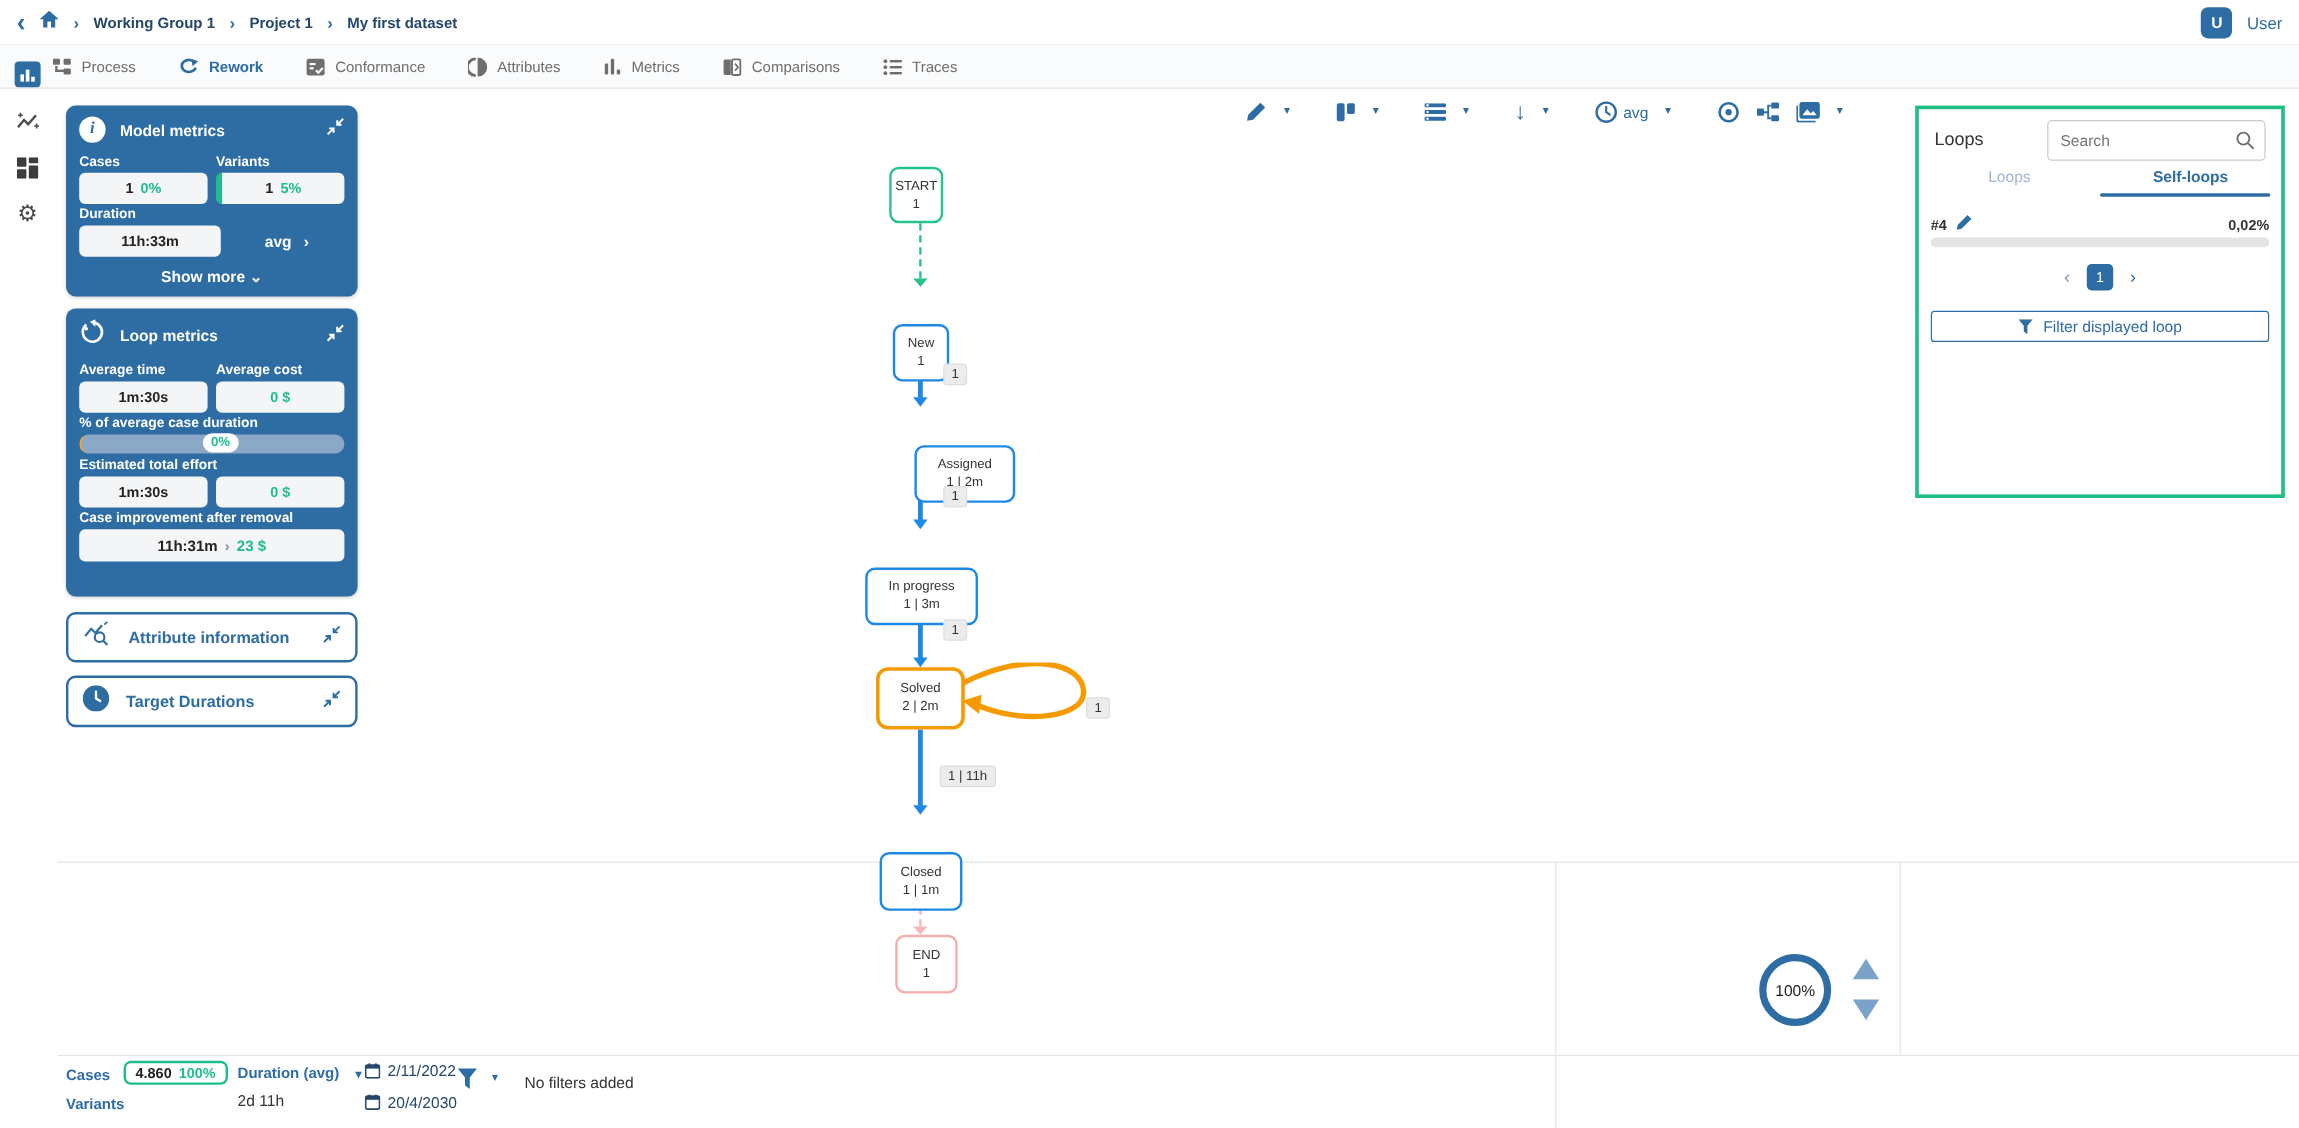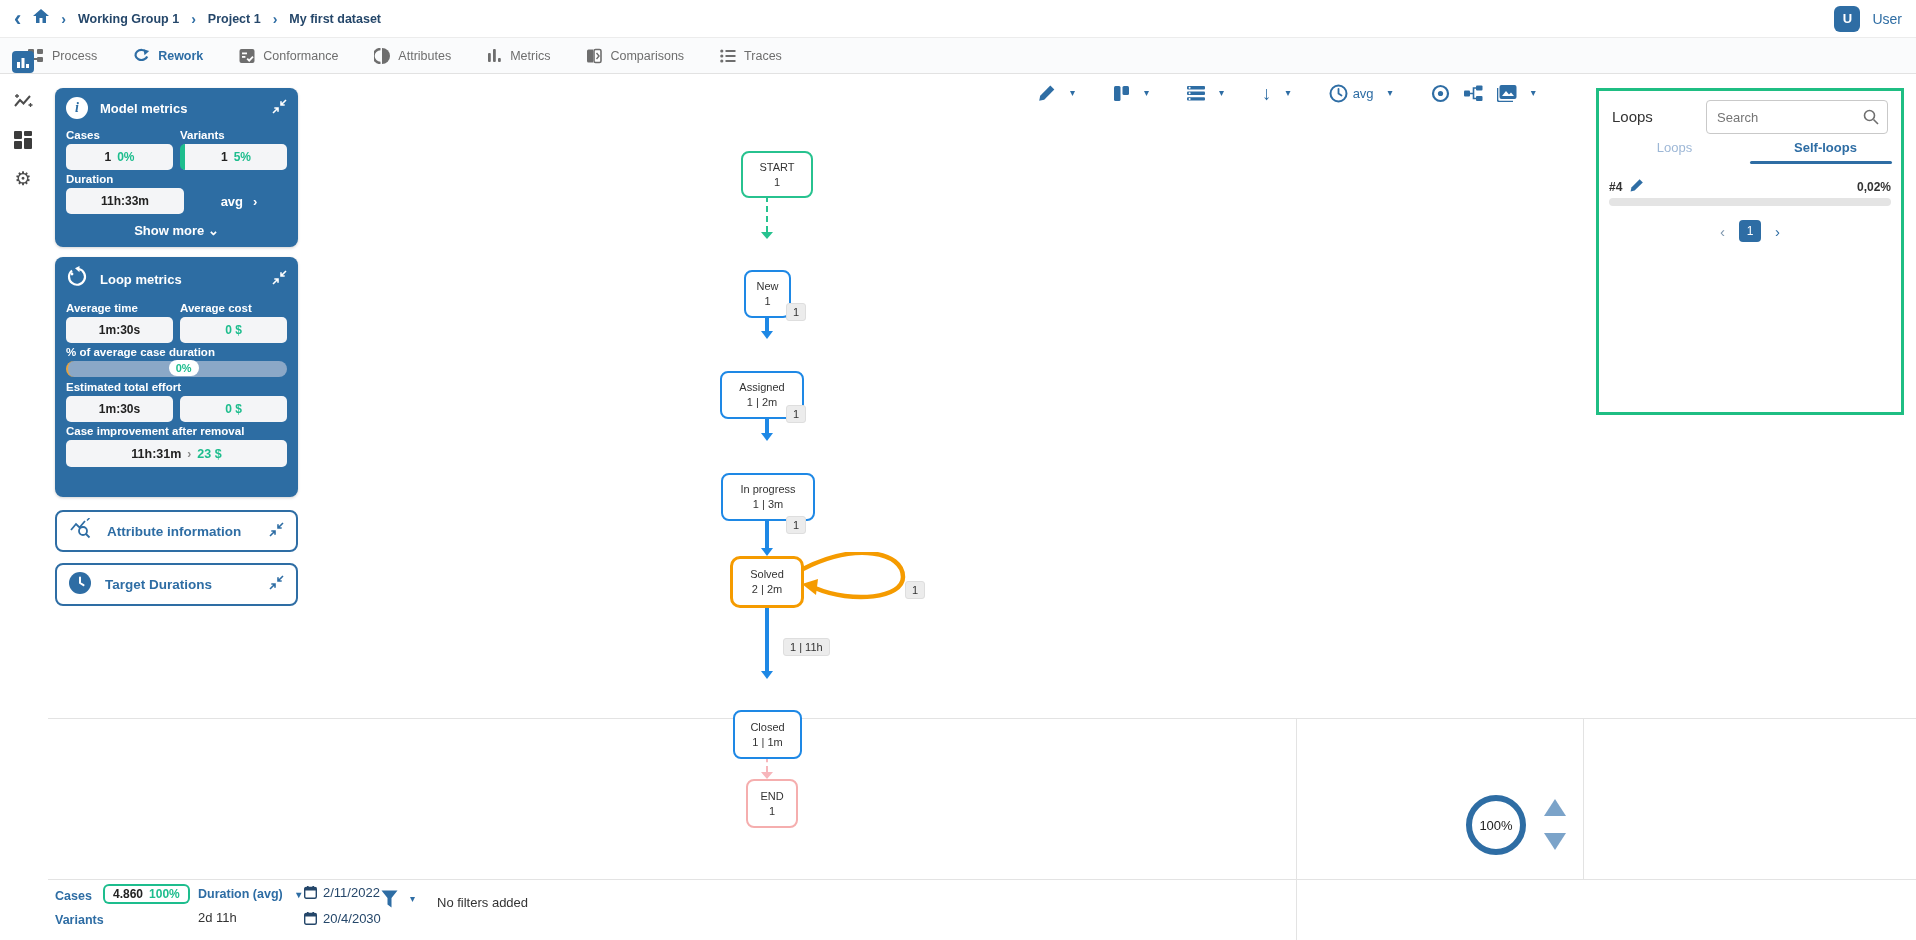--- a/index.html
+++ b/index.html
@@ -13,21 +13,21 @@
   .back-chev { color:#2e6da4; font-size:22px; font-weight:bold; line-height:1; cursor:pointer; }
   .crumb-sep { color:#2e6da4; font-size:14px; font-weight:bold; }
   .crumb { color:#25476a; font-size:12.5px; font-weight:bold; }
   #topbar .spacer { flex:1; }
   #avatar { width:26px; height:26px; background:#2e6da4; border-radius:6px; color:#fff;
             display:flex; align-items:center; justify-content:center; font-size:13px; font-weight:bold; }
   #username { color:#2e6da4; font-size:14px; }
 
   
   #tabbar { position:absolute; left:0; top:38px; width:1916px; height:36px; background:#fafbfc;
-            border-bottom:1px solid #e2e2e2; display:flex; align-items:center; padding-left:28px; gap:36px; }
+            border-bottom:1px solid #e2e2e2; display:flex; align-items:center; padding-left:44px; gap:36px; }
   .tab { display:flex; align-items:center; gap:8px; font-size:12.5px; color:#6e6e6e; cursor:pointer; }
   .tab.active { color:#2e6da4; font-weight:bold; }
   .tab svg { display:block; }
 
   
   #sidebar { position:absolute; left:0; top:38px; width:48px; height:902px; }
   .side-ic { position:absolute; left:12px; width:22px; height:22px; display:flex; align-items:center; justify-content:center; cursor:pointer; }
   .gear-glyph { font-size:19px; color:#4c4c4c; line-height:1; }
 
   
@@ -448,36 +448,36 @@
   <div class="tool">
     <svg width="20" height="17" viewBox="0 0 20 17">
         <rect x="2.5" y="0" width="17" height="14" rx="2" fill="#2e6da4"></rect>
         <path d="M0.5 3 V14.5 a2 2 0 0 0 2 2 H16" fill="none" stroke="#2e6da4" stroke-width="1.6"></path>
         <polygon points="5,11 9,6 12,9.5 14,7.5 17,11" fill="#fff"></polygon>
       </svg>
   </div>
   <span class="caret">▾</span>
 </div>
 
-<div class="node n-start" style="left:741px; top:151px; width:72px; height:47px;">
+<div class="node n-start" style="left:741px; top:139px; width:45px; height:47px;">
   <div class="node-label">START</div>
   <div class="node-sub">1</div>
 </div>
 <div class="vedge dash-g" style="top:186px; height:46px;"></div>
 <div class="arrowhead ah-g" style="top:232px;"></div>
 
 <div class="node n-act" style="left:744px; top:238px; width:47px; height:48px;">
   <div class="node-label">New</div>
   <div class="node-sub">1</div>
 </div>
 <div class="vedge" style="top:286px; height:46px;"></div>
 <div class="arrowhead ah-b" style="top:331px;"></div>
 <div class="edge-badge" style="left:786px; top:303px;">1</div>
 
-<div class="node n-act" style="left:720px; top:339px; width:84px; height:48px;">
+<div class="node n-act" style="left:762px; top:339px; width:84px; height:48px;">
   <div class="node-label">Assigned</div>
   <div class="node-sub">1 | 2m</div>
 </div>
 <div class="vedge" style="top:387px; height:47px;"></div>
 <div class="arrowhead ah-b" style="top:433px;"></div>
 <div class="edge-badge" style="left:786px; top:405px;">1</div>
 
 <div class="node n-act" style="left:721px; top:441px; width:94px; height:48px;">
   <div class="node-label">In progress</div>
   <div class="node-sub">1 | 3m</div>
@@ -531,20 +531,26 @@
         </svg>
     </span>
     <span class="lpct">0,02%</span>
   </div>
   <div id="loop-pbar"></div>
   <div id="loops-pager">
     <span class="pchev">‹</span>
     <div id="page-num">1</div>
     <span class="pchev next">›</span>
   </div>
+  <div id="filter-loop-btn">
+    <svg width="12" height="13" viewBox="0 0 12 13">
+        <path d="M0 0 h12 l-4.5 5.5 v7 l-3 -2.2 v-4.8 z" fill="#2e6da4"></path>
+      </svg>
+    <span>Filter displayed loop</span>
+  </div>
 </div>
 
 <div class="hline" style="left:48px; top:718px; width:1868px; height:1px;"></div>
 <div class="hline" style="left:48px; top:879px; width:1868px; height:1px;"></div>
 <div class="vline" style="left:1296px; top:718px; width:1px; height:222px;"></div>
 <div class="vline" style="left:1583px; top:718px; width:1px; height:161px;"></div>
 
 <div id="zoom-circle">100%</div>
 <div class="ztri" id="zoom-up"></div>
 <div class="ztri" id="zoom-dn"></div>

